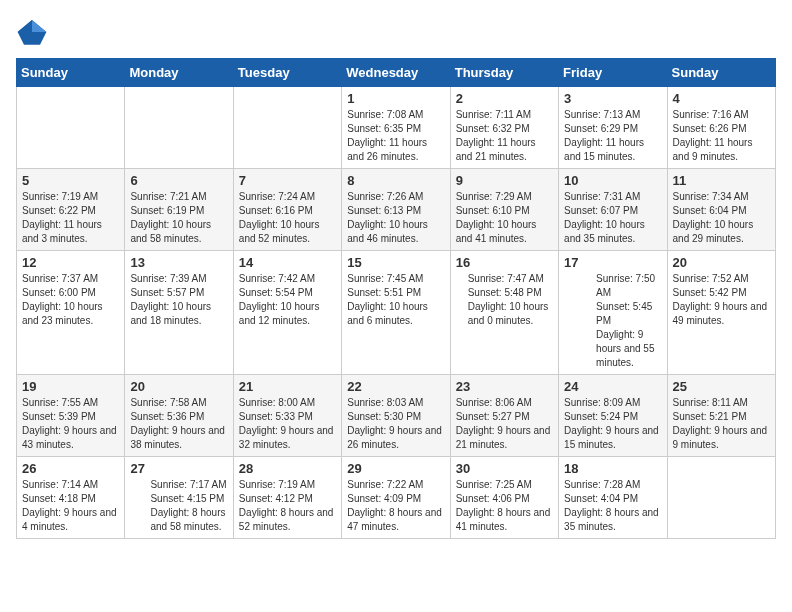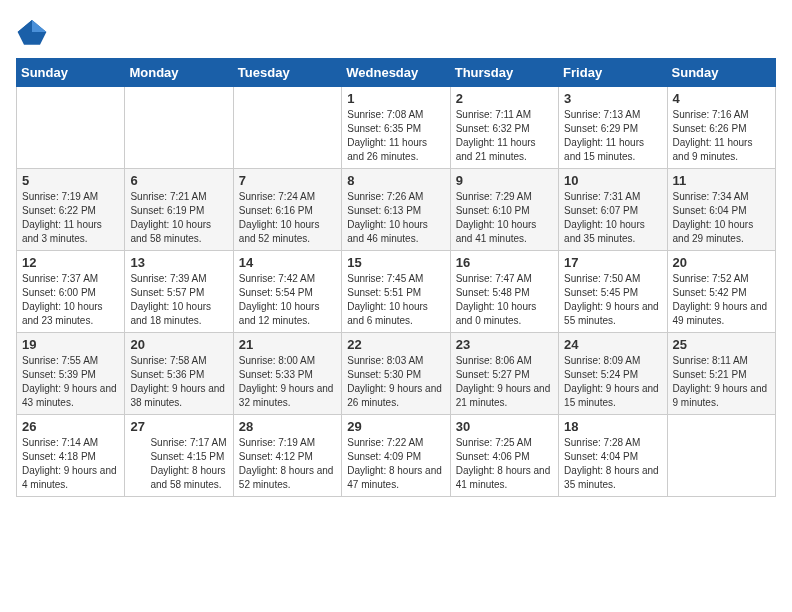--- a/index.html
+++ b/index.html
@@ -219,27 +219,27 @@
 Daylight: 10 hours and 12 minutes.</div>
         </td>
         <td>
           <div class="day-num">15</div>
           <div class="day-detail" style="white-space: pre-line;">Sunrise: 7:45 AM
 Sunset: 5:51 PM
 Daylight: 10 hours and 6 minutes.</div>
         </td>
         <td>
           <div class="day-num">16</div>
-          <div class="day-detail" style="white-space: pre-line;">Sunrise: 7:47 AM
+          <div class="day-detail" style="white-space: pre-line; margin-left: 12px;">Sunrise: 7:47 AM
 Sunset: 5:48 PM
 Daylight: 10 hours and 0 minutes.</div>
         </td>
         <td>
           <div class="day-num">17</div>
-          <div class="day-detail" style="white-space: pre-line;">Sunrise: 7:50 AM
+          <div class="day-detail" style="white-space: pre-line; margin-left: 32px;">Sunrise: 7:50 AM
 Sunset: 5:45 PM
 Daylight: 9 hours and 55 minutes.</div>
         </td>
         <td>
           <div class="day-num">20</div>
           <div class="day-detail" style="white-space: pre-line;">Sunrise: 7:52 AM
 Sunset: 5:42 PM
 Daylight: 9 hours and 49 minutes.</div>
         </td>
       </tr>

